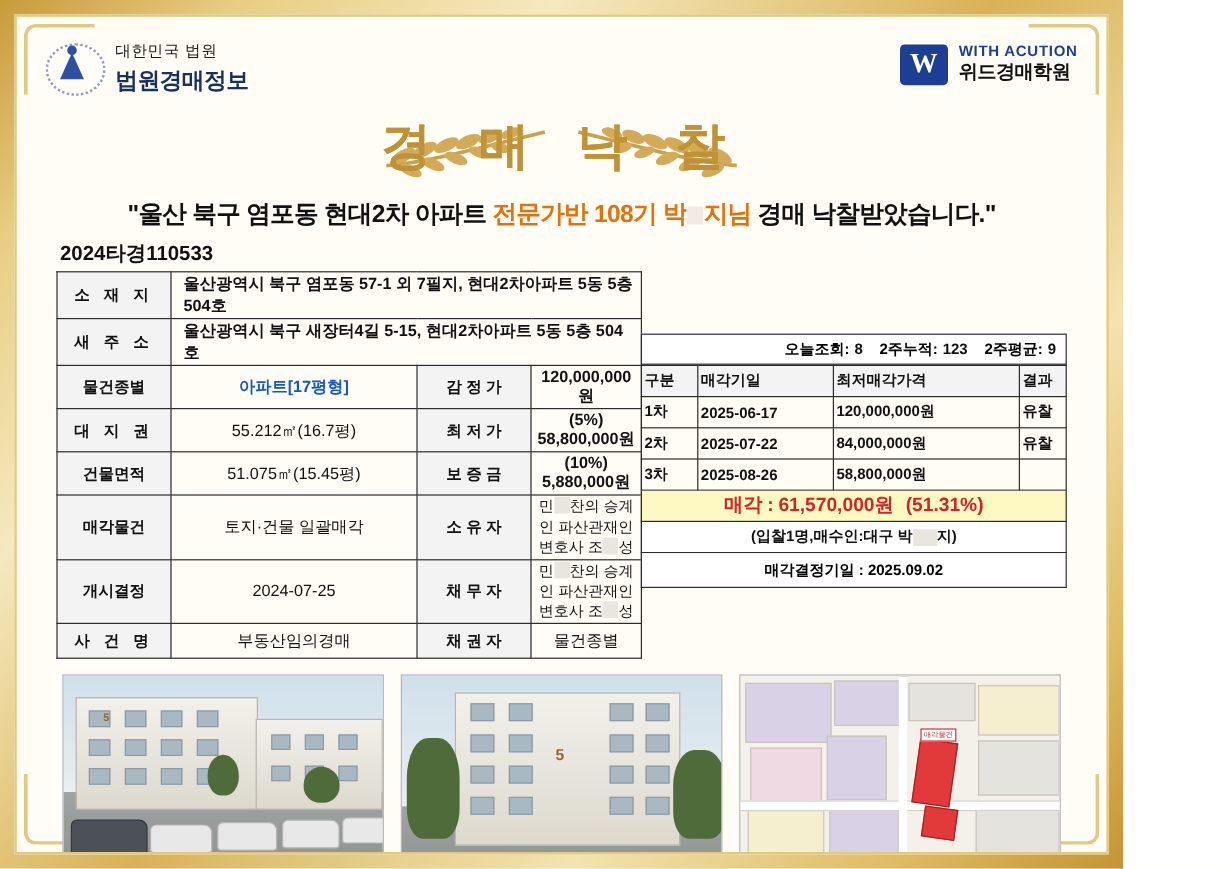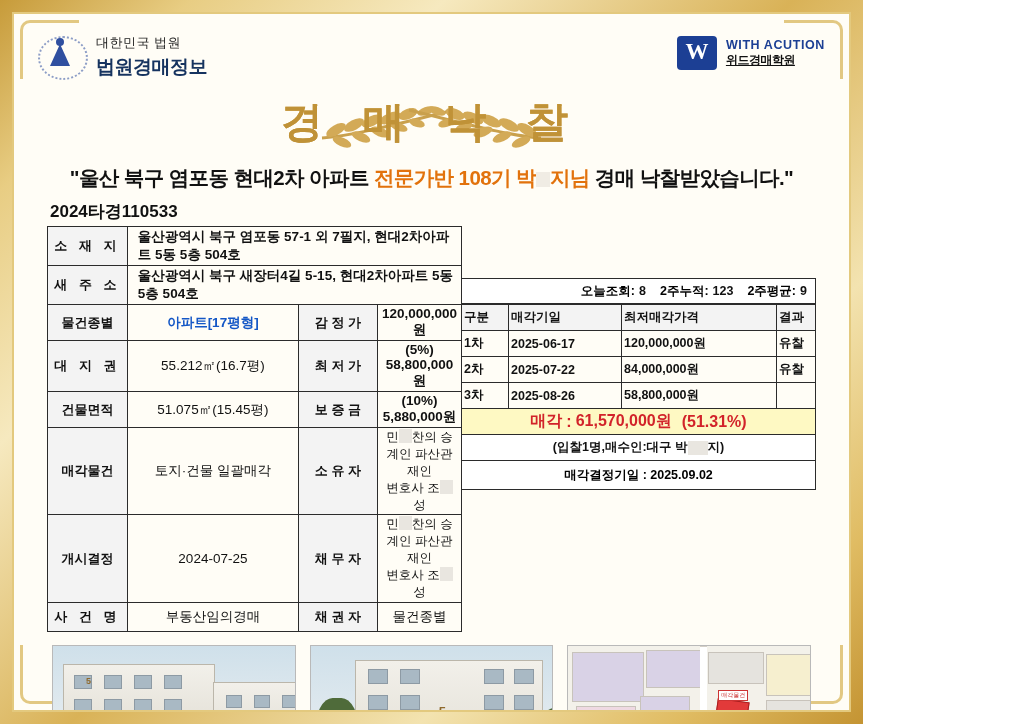--- a/index.html
+++ b/index.html
@@ -8,21 +8,21 @@
   }
   body {
     width: 1024px;
     height: 724px;
     font-family: "Liberation Sans", sans-serif;
     background: #ffffff;
     overflow: hidden;
   }
   .page {
     position: relative;
-    width: 863px;
+    width: 936px;
     height: 724px;
     box-sizing: border-box;
     background:
       linear-gradient(135deg, #c79b3a 0%, #e8cd83 12%, #f6e9bf 28%, #d9b257 50%, #f3e3b0 72%, #e0bc63 88%, #c49433 100%);
     padding: 12px;
   }
   .page-inner {
     position: relative;
     width: 100%;
     height: 100%;
@@ -121,25 +121,24 @@
     font-weight: bold;
     font-family: "Liberation Serif", serif;
   }
   .wa-text .l1 {
     font-size: 12.5px;
     color: #1c3f94;
     font-weight: bold;
     letter-spacing: .6px;
   }
   .wa-text .l2 {
-    font-size: 12px;
+    font-size: 16px;
     color: #111;
     font-weight: bold;
     letter-spacing: -0.5px;
-    text-decoration: underline;
   }
 
   
   .title-wrap {
     position: relative;
     text-align: center;
     height: 72px;
     margin-top: -4px;
   }
   .laurel {

